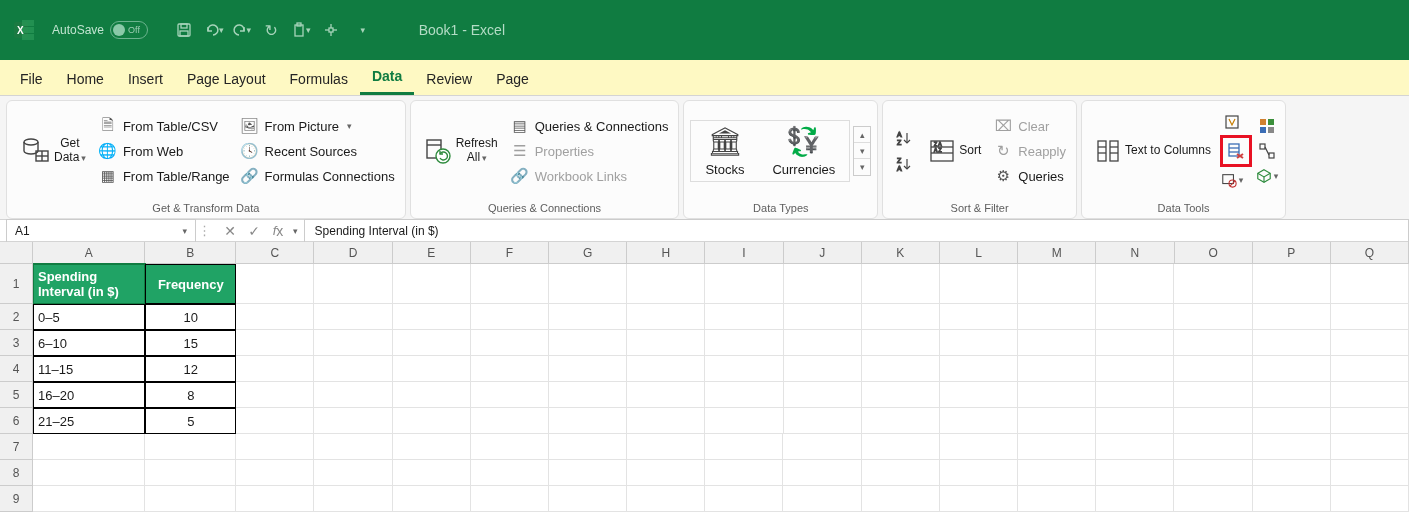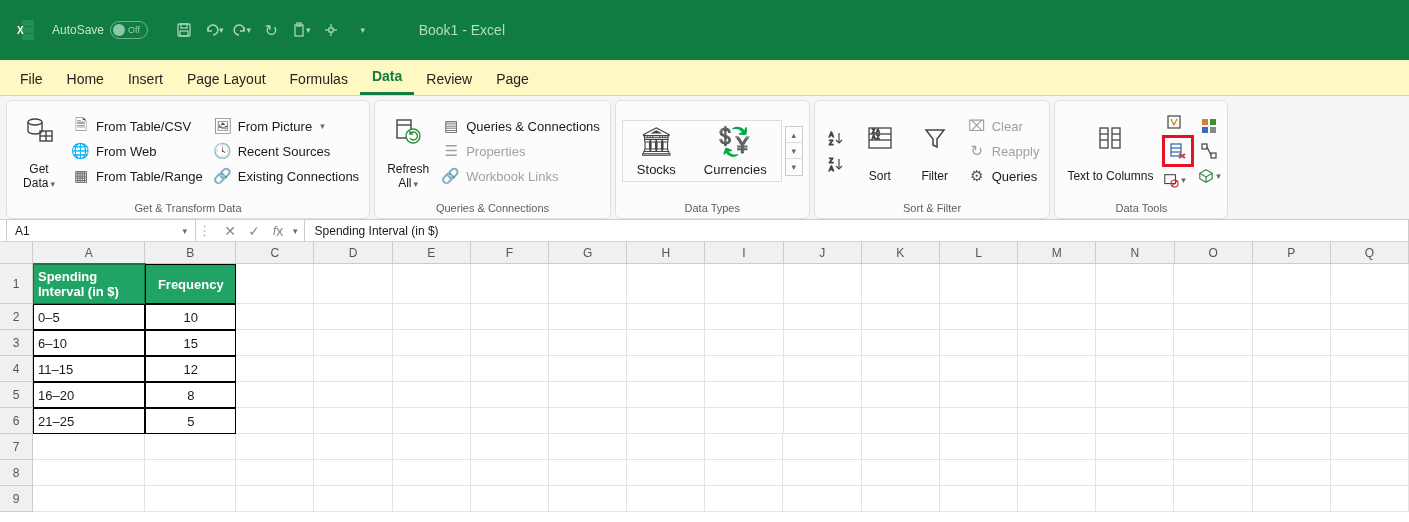--- a/index.html
+++ b/index.html
@@ -27,21 +27,21 @@
 
 .tabstrip { background: #fef9c3; height: 36px; display: flex; align-items: flex-end; padding: 0 8px; border-bottom: 1px solid #d4d4d4; }
 .tab { padding: 8px 12px; font-size: 14px; color: #242424; cursor: pointer; }
 .tab.active { font-weight: 600; border-bottom: 3px solid #107c41; color: #107c41; }
 
 
 .ribbon { background: #f5f5f5; border-bottom: 1px solid #d4d4d4; display: flex; padding: 4px 6px 0 6px; height: 124px; }
 .ribbon-group { border: 1px solid #e0e0e0; border-radius: 6px; background: #fcfcfc; margin-right: 4px; display: flex; flex-direction: column; padding: 2px 6px; }
 .ribbon-group-content { flex: 1; display: flex; align-items: center; gap: 3px; }
 .ribbon-group-label { text-align: center; font-size: 11px; color: #5e5e5e; padding: 3px 0 2px 0; }
-.big-btn { display: flex; flex-direction: column; align-items: center; justify-content: center; padding: 2px 6px; min-width: 52px; cursor: pointer; gap: 13px; }
+.big-btn { display: flex; flex-direction: row; align-items: center; justify-content: center; padding: 2px 6px; min-width: 52px; cursor: pointer; gap: 3px; }
 .big-btn .ic { font-size: 26px; color: #444; height: 38px; display: flex; align-items: center; }
 .big-btn .lbl { font-size: 12px; text-align: center; line-height: 1.15; }
 .small-col { display: flex; flex-direction: column; gap: 1px; }
 .small-btn { display: flex; align-items: center; gap: 6px; padding: 3px 4px; font-size: 13px; cursor: pointer; }
 .small-btn .ic { width: 18px; height: 18px; display: flex; align-items: center; justify-content: center; color: #555; font-size: 15px; }
 .small-btn.disabled { color: #a0a0a0; }
 .small-btn.disabled .ic { color: #a0a0a0; }
 .chev { font-size: 9px; margin-left: 2px; color: #666; }
 .stock-btn { display: flex; flex-direction: column; align-items: center; gap: 4px; padding: 4px 14px; }
 .stock-btn .ic { font-size: 28px; color: #444; }
@@ -192,21 +192,21 @@
             <span class="ic">🖼</span>
             <span>From Picture</span>
             <span class="chev">▾</span>
           </div>
         <div class="small-btn">
             <span class="ic">🕓</span>
             <span>Recent Sources</span>
           </div>
         <div class="small-btn">
             <span class="ic">🔗</span>
-            <span>Existing Connections</span>
+            <span>Formulas Connections</span>
           </div>
       </div>
     </div>
     <div class="ribbon-group-label">Get &amp; Transform Data</div>
   </div>
 
   <div class="ribbon-group">
     <div class="ribbon-group-content">
       <div class="big-btn">
         <div class="ic">
@@ -283,28 +283,20 @@
         <div class="ic">
             <svg width="28" height="28" viewBox="0 0 28 28" fill="none" stroke="#444" stroke-width="1.3">
               <rect x="3" y="4" width="22" height="20"></rect>
               <line x1="3" y1="10" x2="25" y2="10"></line>
               <line x1="3" y1="16" x2="25" y2="16"></line>
               <text x="6" y="9" font-size="5" fill="#444">Z A</text>
               <text x="6" y="15" font-size="5" fill="#444">A Z</text>
             </svg>
           </div>
         <div class="lbl">Sort</div>
-      </div>
-      <div class="big-btn">
-        <div class="ic">
-            <svg width="26" height="26" viewBox="0 0 26 26" fill="none" stroke="#444" stroke-width="1.5">
-              <path d="M4 5 L22 5 L15 14 L15 22 L11 20 L11 14 Z"></path>
-            </svg>
-          </div>
-        <div class="lbl">Filter</div>
       </div>
       <div class="small-col">
         <div class="small-btn disabled">
             <span class="ic">⌧</span>
             <span>Clear</span>
           </div>
         <div class="small-btn disabled">
             <span class="ic">↻</span>
             <span>Reapply</span>
           </div>

